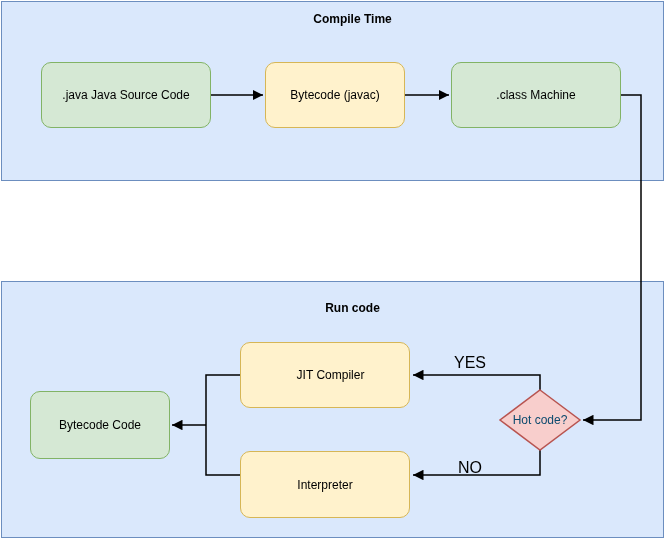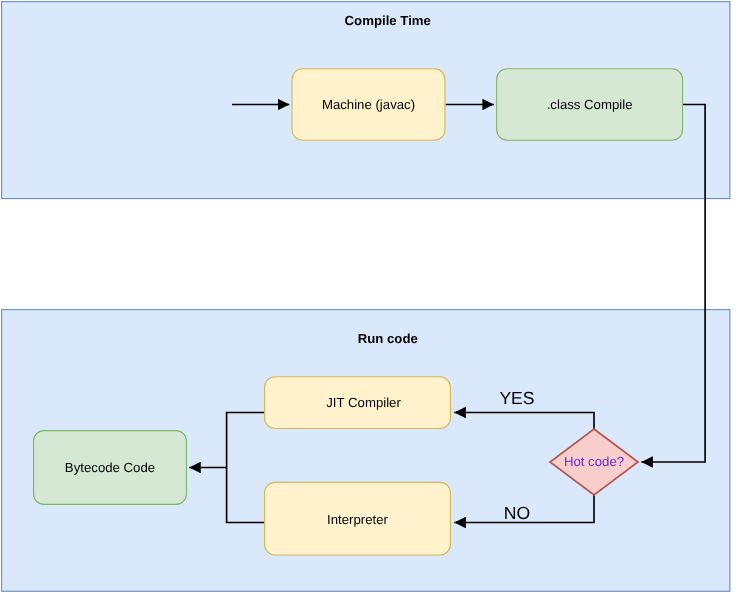--- a/index.html
+++ b/index.html
@@ -53,22 +53,22 @@
     background: var(--green-fill, #d5e8d4);
     border: 1.5px solid var(--green-stroke, #82b366);
   }
   .node-yellow {
     background: var(--yellow-fill, #fff2cc);
     border: 1.5px solid var(--yellow-stroke, #d6b656);
   }
   .node-java-source   { left: 41px;  top: 62px;  width: 170px; height: 66px; }
   .node-compiler      { left: 265px; top: 62px;  width: 140px; height: 66px; }
   .node-bytecode      { left: 451px; top: 62px;  width: 170px; height: 66px; }
-  .node-jit           { left: 240px; top: 342px; width: 170px; height: 48px; padding-left: 11px; }
-  .node-interpreter   { left: 240px; top: 438px; width: 170px; height: 67px; }
+  .node-jit           { left: 240px; top: 342px; width: 170px; height: 66px; padding-left: 11px; }
+  .node-interpreter   { left: 240px; top: 451px; width: 170px; height: 67px; }
   .node-machine       { left: 30px;  top: 391px; width: 140px; height: 68px; }
   .edges-svg {
     position: absolute;
     left: 0;
     top: 0;
     width: 671px;
     height: 541px;
     z-index: 2;
     pointer-events: none;
   }
@@ -85,21 +85,21 @@
   .diamond-label {
     position: absolute;
     left: 500px;
     top: 390px;
     width: 80px;
     height: 60px;
     display: flex;
     align-items: center;
     justify-content: center;
     font-size: 12px;
-    color: #6d28d9;
+    color: #0c4a6e;
     z-index: 3;
   }
   .edge-label {
     position: absolute;
     width: 60px;
     text-align: center;
     font-size: 16px;
     color: #000000;
     z-index: 3;
   }
@@ -128,25 +128,28 @@
     <path class="edge" d="M405,95 H449" marker-end="url(#arrow)"></path>
     <path class="edge" d="M621,95 H641 V420 H583" marker-end="url(#arrow)"></path>
     <path class="edge" d="M540,390 V375 H413" marker-end="url(#arrow)"></path>
     <path class="edge" d="M540,450 V475 H413" marker-end="url(#arrow)"></path>
     <path class="edge" d="M240,375 H206 V475 H240"></path>
     <path class="edge" d="M206,425 H172" marker-end="url(#arrow)"></path>
 
     <polygon class="diamond-shape" points="540,390 580,420 540,450 500,420"></polygon>
   </svg>
 
+  <div class="node node-green node-java-source">
+    <span>.java Java Source Code</span>
+  </div>
   <div class="node node-yellow node-compiler">
-    <span>Machine (javac)</span>
+    <span>Bytecode (javac)</span>
   </div>
   <div class="node node-green node-bytecode">
-    <span>.class Compile</span>
+    <span>.class Machine</span>
   </div>
   <div class="node node-yellow node-jit">
     <span>JIT Compiler</span>
   </div>
   <div class="node node-yellow node-interpreter">
     <span>Interpreter</span>
   </div>
   <div class="node node-green node-machine">
     <span>Bytecode Code</span>
   </div>

